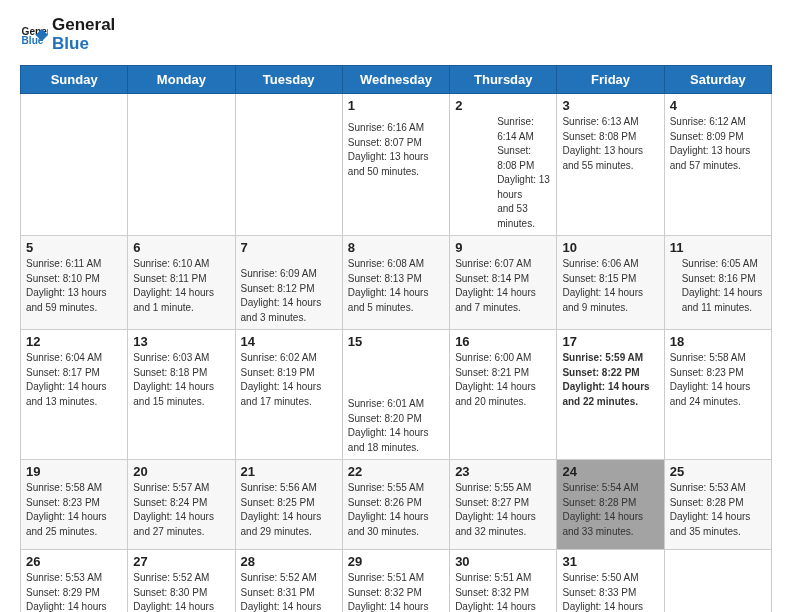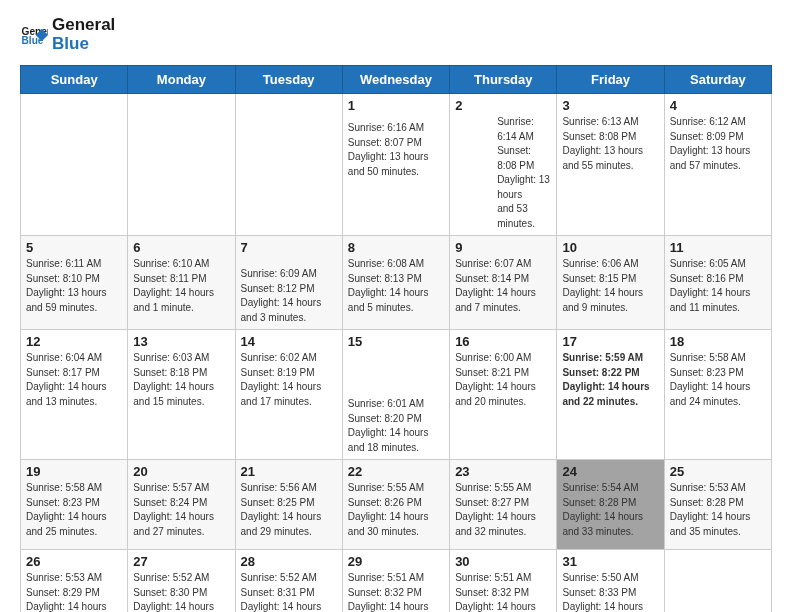--- a/index.html
+++ b/index.html
@@ -197,21 +197,21 @@
           </td>
           <td style="background: rgb(247, 247, 247);">
             <span class="day-number">10</span>
             <div class="day-info" style="white-space: pre-line;">Sunrise: 6:06 AM
 Sunset: 8:15 PM
 Daylight: 14 hours
 and 9 minutes.</div>
           </td>
           <td style="background: rgb(247, 247, 247);">
             <span class="day-number">11</span>
-            <div class="day-info" style="white-space: pre-line;">Sunrise: 6:05 AM
+            <div class="day-info" style="white-space: pre-line; margin-left: 12px;">Sunrise: 6:05 AM
 Sunset: 8:16 PM
 Daylight: 14 hours
 and 11 minutes.</div>
           </td>
         </tr>
         <tr>
           <td>
             <span class="day-number">12</span>
             <div class="day-info" style="white-space: pre-line;">Sunrise: 6:04 AM
 Sunset: 8:17 PM

